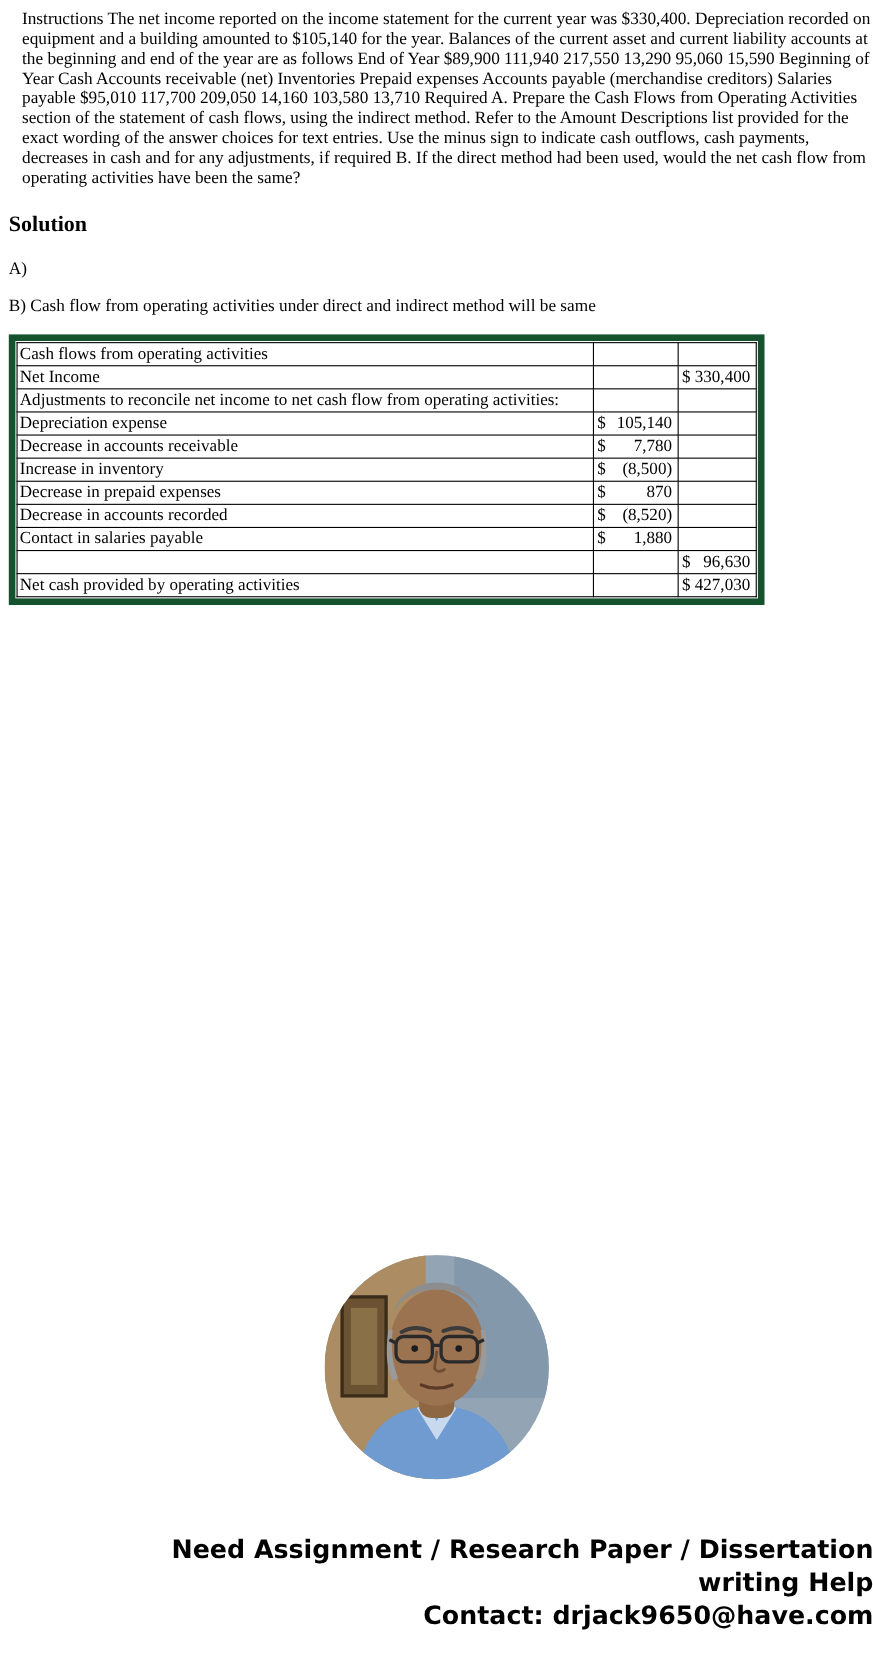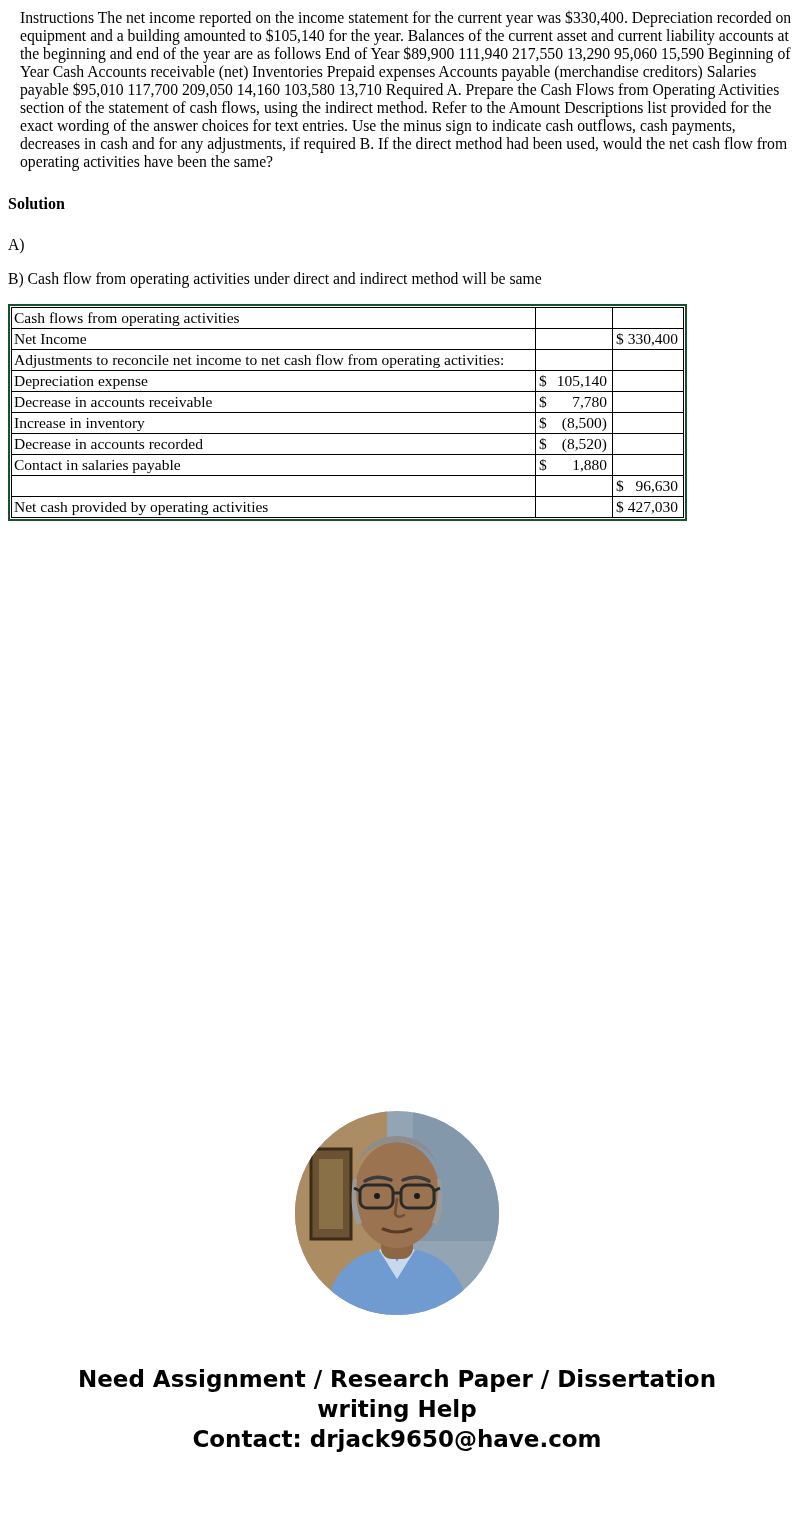--- a/index.html
+++ b/index.html
@@ -14,38 +14,38 @@
     overflow: hidden;
   }
   .instructions {
     margin: 9px 7px 0 20px;
     width: 779px;
     font-size: 15.7px;
     line-height: 18px;
   }
   .solution-heading {
     margin: 23px 0 0 8px;
-    font-size: 16px;
+    font-size: 20px;
     line-height: 20px;
     font-weight: bold;
   }
   .part-a {
     margin: 22px 0 0 8px;
     font-size: 15.7px;
     line-height: 18px;
   }
   .part-b {
     margin: 16px 0 0 8px;
     font-size: 15.7px;
     line-height: 18px;
   }
   .table-block { margin: 16px 0 0 8px; }
   .table-wrap {
     display: inline-block;
-    border: 2px solid #14532d;
+    border: 6px solid #14532d;
     padding: 1px;
     background: #fff;
   }
   table.cashflow {
     border-collapse: collapse;
     table-layout: fixed;
   }
   table.cashflow td {
     border: 1px solid #000;
     font-size: 15.5px;
@@ -70,21 +70,21 @@
     width: 204px;
     height: 204px;
     border-radius: 50%;
     overflow: hidden;
     margin: 586px auto 0 auto;
     position: relative;
   }
   .avatar svg { display: block; width: 100%; height: 100%; }
   .footer {
     margin-top: 49px;
-    text-align: center;
+    text-align: right;
     font-family: "DejaVu Sans", sans-serif;
     font-weight: bold;
     font-size: 23px;
     line-height: 30px;
     color: #000;
   }
 </style>
 </head>
 <body>
 
@@ -186,20 +186,37 @@
     </td>
   </tr>
           <tr>
     <td class="c-label">
       <span>Increase in inventory</span>
     </td>
     <td class="c-mid">
       <span class="money">
         <span class="dollar">$</span>
         <span class="val">(8,500)</span>
+      </span>
+    </td>
+    <td class="c-right">
+      <span class="money">
+        <span class="dollar"></span>
+        <span class="val"></span>
+      </span>
+    </td>
+  </tr>
+          <tr>
+    <td class="c-label">
+      <span>Decrease in prepaid expenses</span>
+    </td>
+    <td class="c-mid">
+      <span class="money">
+        <span class="dollar">$</span>
+        <span class="val">870</span>
       </span>
     </td>
     <td class="c-right">
       <span class="money">
         <span class="dollar"></span>
         <span class="val"></span>
       </span>
     </td>
   </tr>
           <tr>

